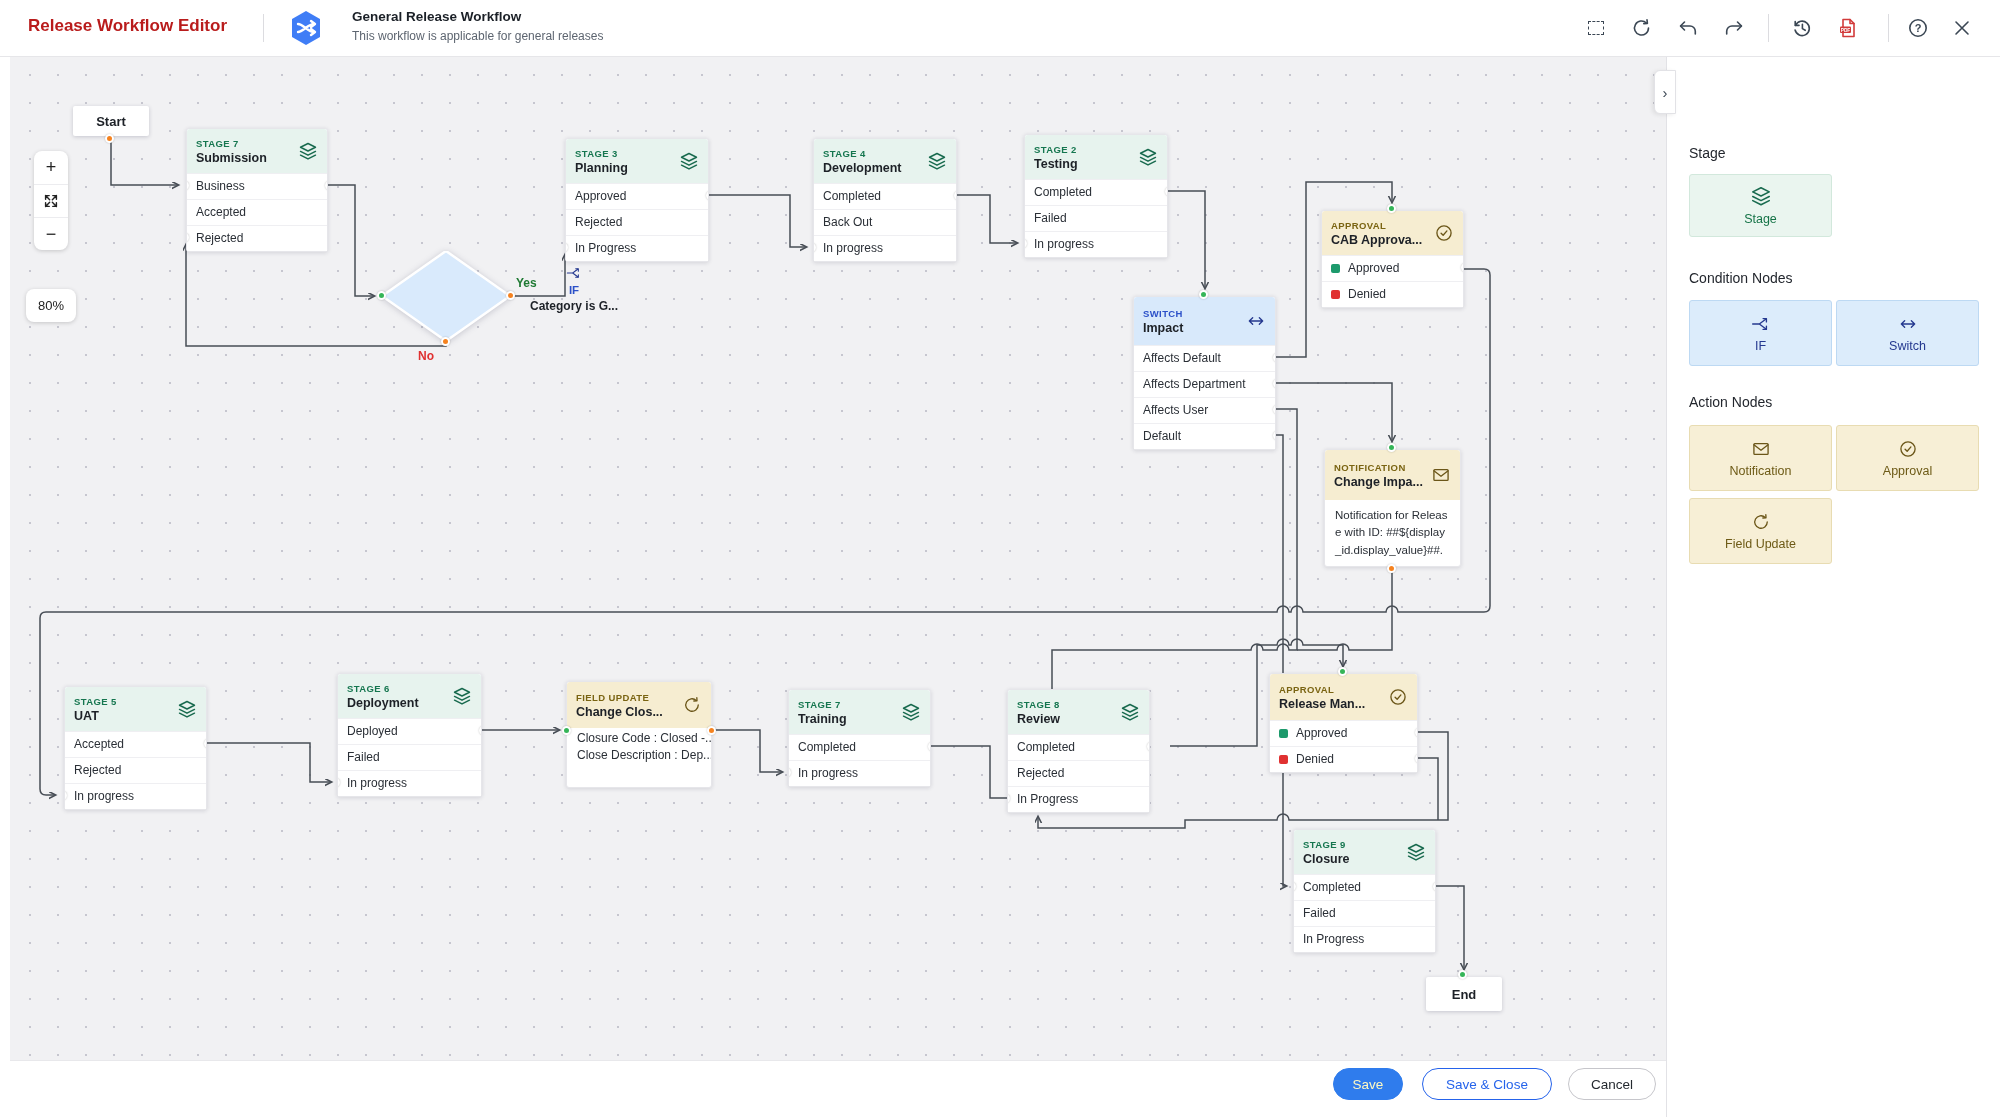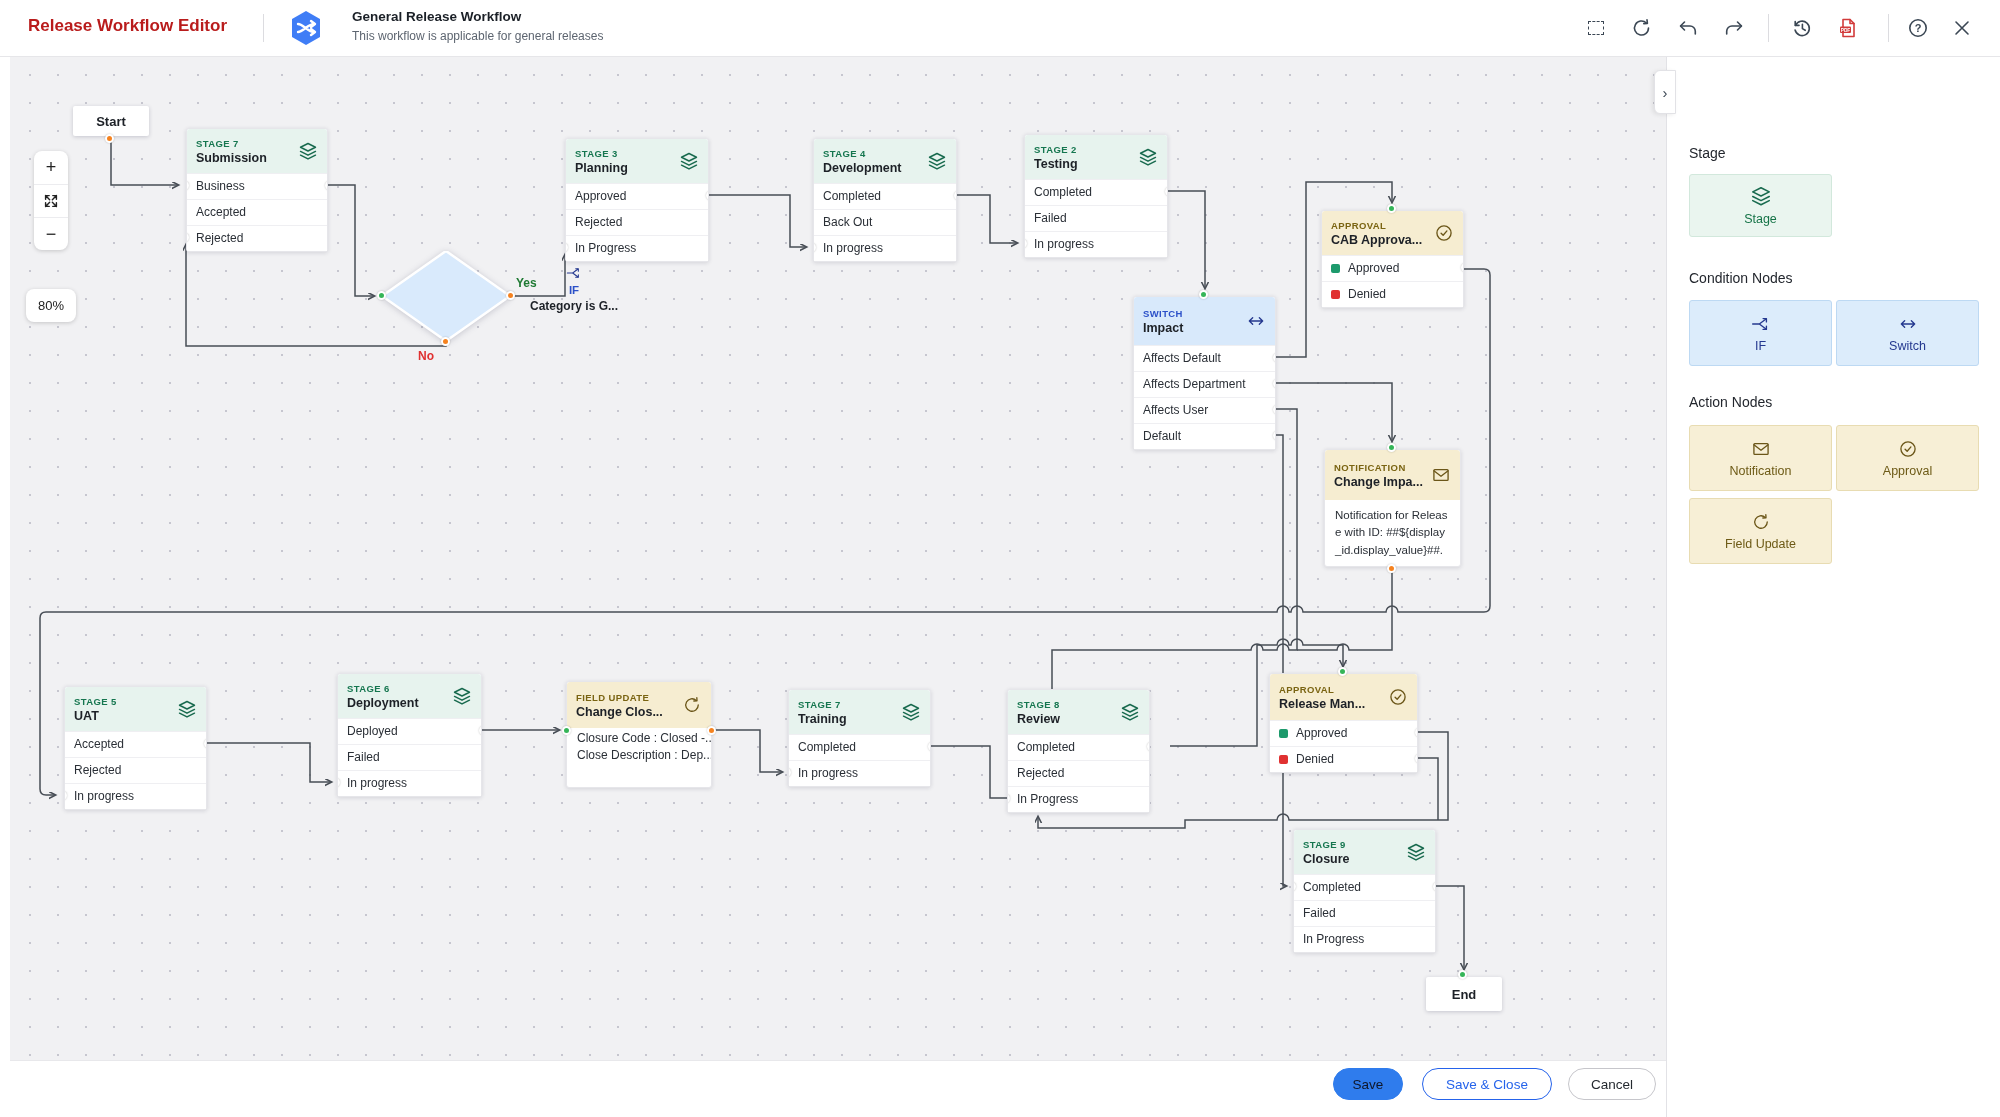--- a/index.html
+++ b/index.html
@@ -65,21 +65,21 @@
   .ptab-underline { position:absolute; left:20px; top:59px; width:158px; height:3px; background:#2f6fe4; border-radius:2px; }
   .psec-h { position:absolute; left:22px; font-size:14px; color:#23272e; }
   .tile { position:absolute; width:143px; display:flex; flex-direction:column; align-items:center; justify-content:center; gap:5px; border-radius:3px; font-size:12.5px; cursor:grab; }
   .tile.stage { background:#eaf5ef; border:1px solid #d2e8dc; color:#157347; height:63px; }
   .tile.cond { background:#dcecfb; border:1px solid #bdd9f3; color:#24388f; height:66px; }
   .tile.act { background:#f7efd6; border:1px solid #e8dcb2; color:#6d5a16; height:66px; }
 
   
   .footer { position:absolute; left:10px; top:1060px; width:1656px; height:57px; background:#fff; border-top:1px solid #e8e8eb; z-index:6; }
   .btn { position:absolute; top:7px; height:32px; border-radius:16px; font-size:13.5px; display:flex; align-items:center; justify-content:center; cursor:pointer; font-family:"Liberation Sans",sans-serif; }
-  .btn-save { left:1323px; width:70px; background:#2f7ced; color:#0f172a; border:1px solid #2f7ced; }
+  .btn-save { left:1323px; width:70px; background:#2f7ced; color:#fef9c3; border:1px solid #2f7ced; }
   .btn-savec { left:1412px; width:130px; background:#fff; color:#2563eb; border:1px solid #2563eb; }
   .btn-cancel { left:1558px; width:88px; background:#fff; color:#24292f; border:1px solid #c6c6cb; }
 
   svg.licon { stroke:#186a4e; fill:none; stroke-width:1.7; stroke-linejoin:round; stroke-linecap:round; }
   svg.aicon { stroke:#6b5618; fill:none; stroke-width:1.6; stroke-linejoin:round; stroke-linecap:round; }
   svg.cicon { stroke:#24388f; fill:none; stroke-width:1.6; stroke-linejoin:round; stroke-linecap:round; }
 </style>
 </head>
 <body>
 

